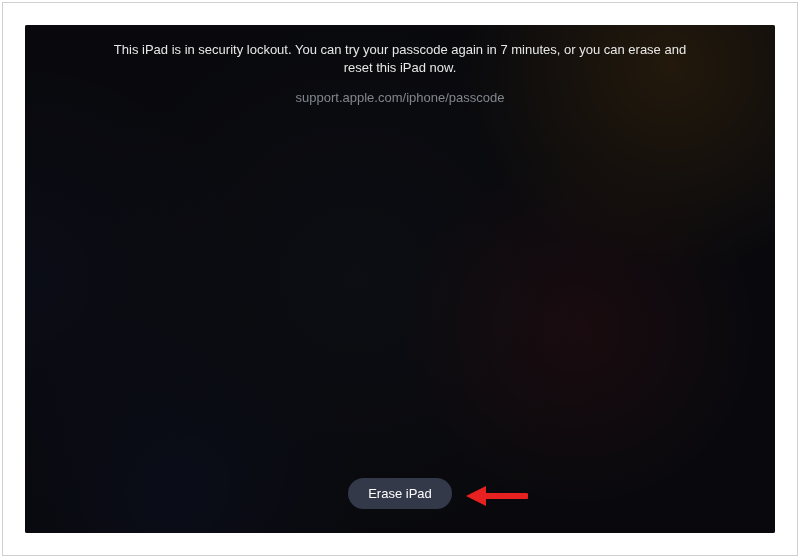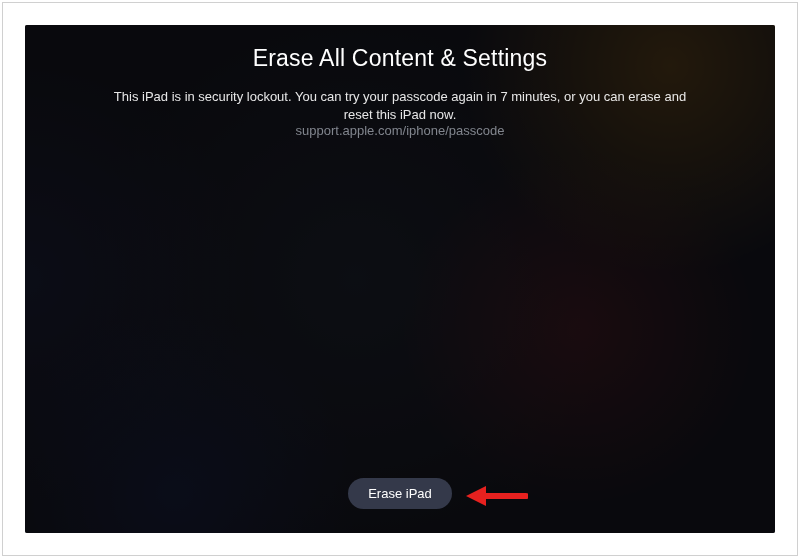--- a/index.html
+++ b/index.html
@@ -71,20 +71,21 @@
       margin-top: 16px;
       font-size: 13px;
       font-weight: 400;
       color: rgba(255,255,255,0.9);
       text-align: center;
       line-height: 1.35;
       max-width: 600px;
     }
 
     .support-link {
+      margin-top: 14px;
       font-size: 13px;
       font-weight: 400;
       color: rgba(180,185,195,0.7);
       text-align: center;
     }
 
     .button-row {
       position: absolute;
       bottom: 24px;
       left: 0;
@@ -118,21 +119,20 @@
     }
   </style>
 </head>
 <body>
 
 <div class="outer-frame">
   <div class="device-screen">
     <div class="dark-overlay"></div>
 
     <div class="content">
-      <h1 class="title">Erase All Content &amp; Settings</h1>
 
       <p class="subtitle">This iPad is in security lockout. You can try your passcode again in 7 minutes, or you can erase and reset this iPad now.</p>
 
       <p class="support-link">support.apple.com/iphone/passcode</p>
 
       <div class="button-row">
         <button class="erase-button">Erase iPad</button>
       </div>
     </div>
 

